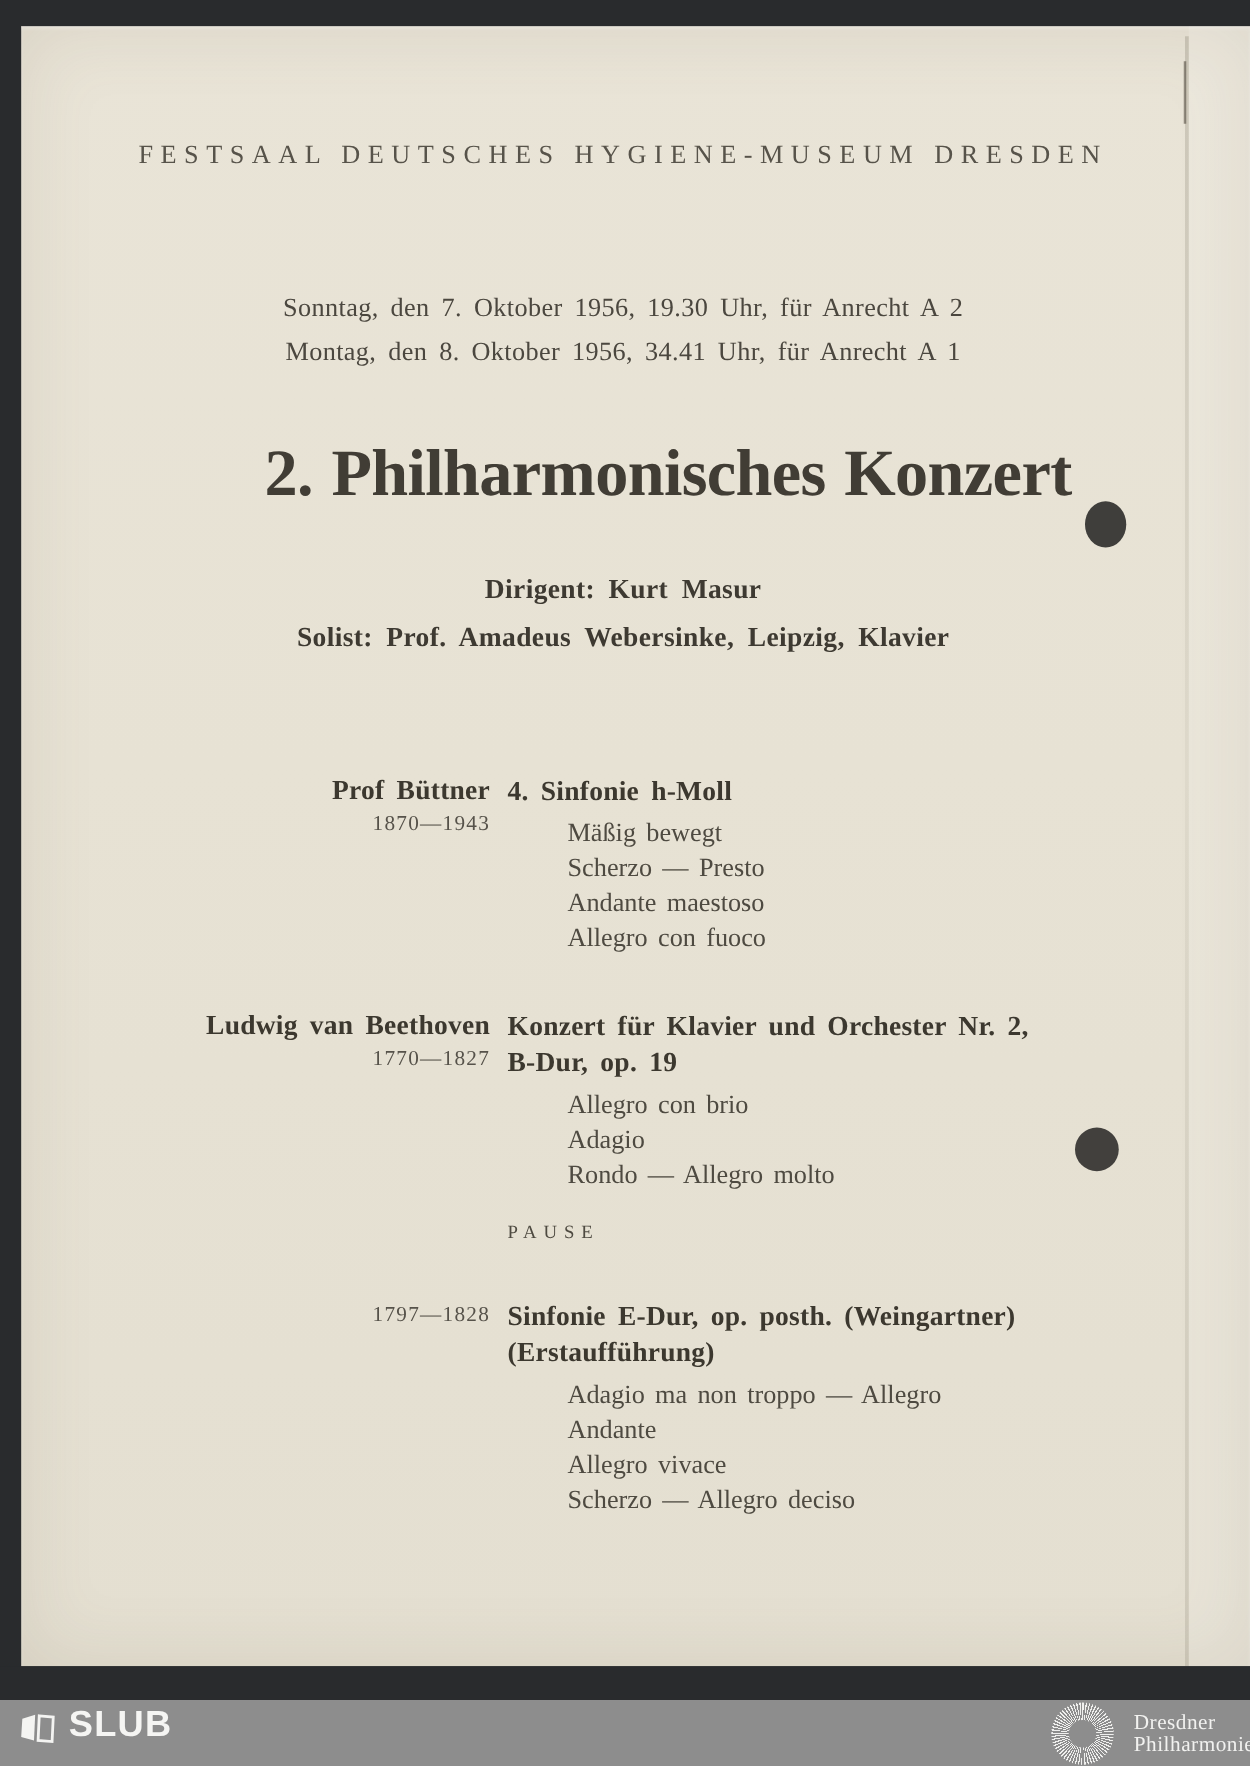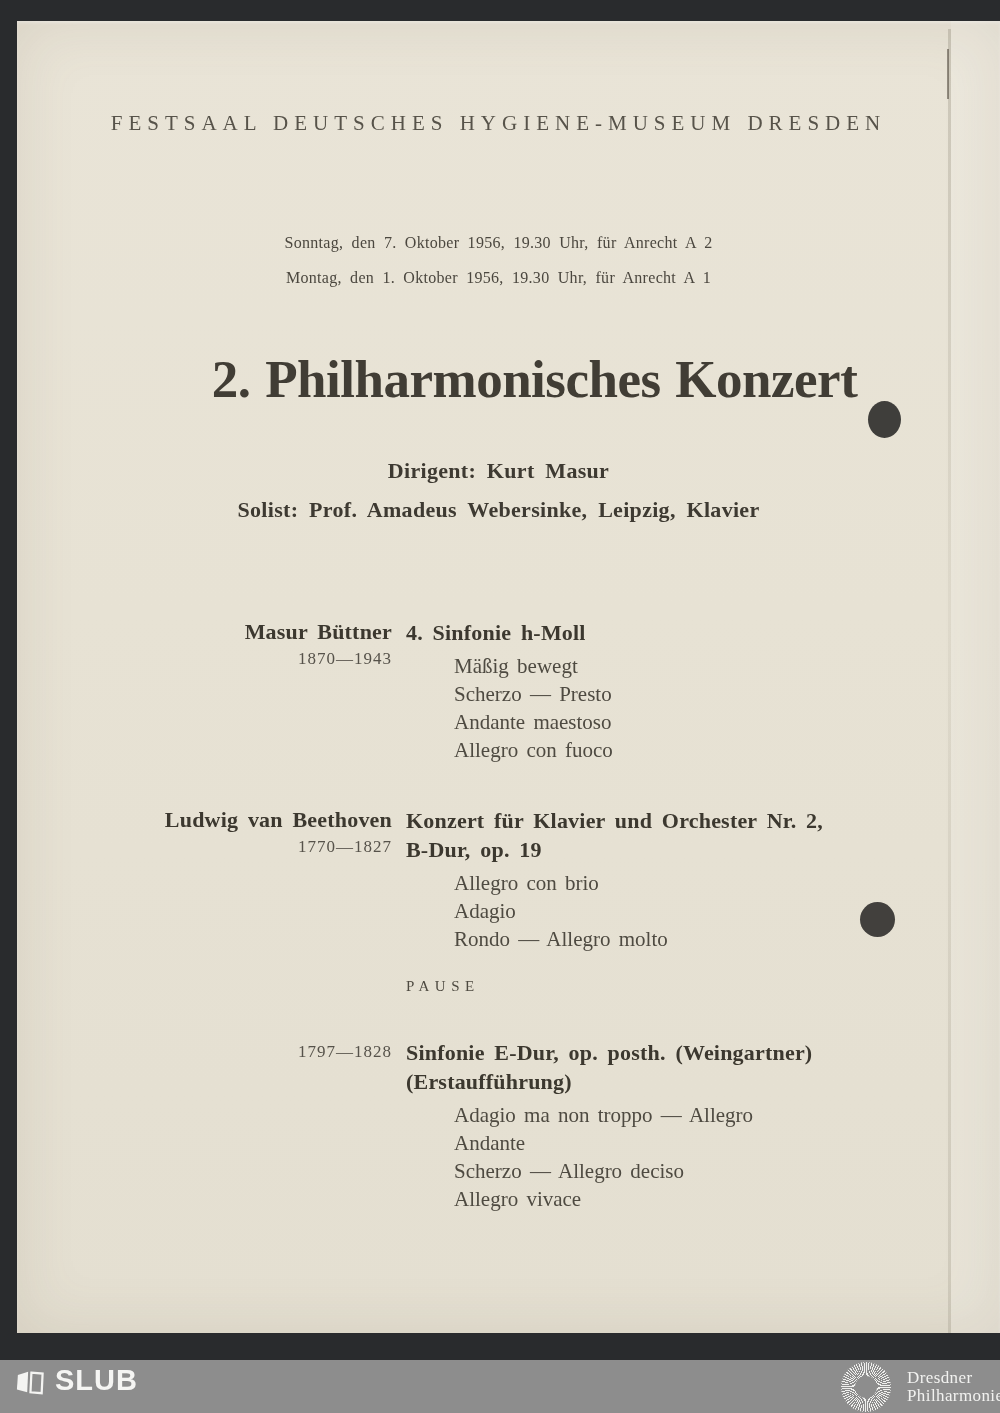--- a/index.html
+++ b/index.html
@@ -32,21 +32,21 @@
   .hole{position:absolute;border-radius:50%;}
   .hole-1{left:851px;top:380px;width:33px;height:37px;background:#3f3e3b;}
   .hole-2{left:843px;top:881px;width:35px;height:35px;background:#42403d;}
 
   
   .content{position:absolute;left:0;top:0;width:963px;height:100%;}
   .content > div, .content > h1{position:absolute;left:0;width:100%;text-align:center;margin:0;}
   .venue{top:90px;font-size:21px;letter-spacing:6px;color:#57534a;}
   .date-line-1{top:213px;}
   .date-line-2{top:248px;}
-  .date-line-1,.date-line-2{font-size:16px;word-spacing:4px;color:#4b473f;letter-spacing:0.3px;}
+  .date-line-1,.date-line-2{font-size:21px;word-spacing:4px;color:#4b473f;letter-spacing:0.3px;}
   .main-title{
     top:330px;font-size:53px;line-height:57px;font-weight:bold;
     color:#413d35;letter-spacing:-0.5px;word-spacing:2px;padding-left:36px;
   }
   .conductor{top:437px;}
   .soloist{top:476px;}
   .conductor,.soloist{font-size:22px;font-weight:bold;color:#3e3a32;word-spacing:5px;letter-spacing:0.3px;}
 
   
   .prog{position:absolute;left:0;width:983px;}
@@ -90,29 +90,29 @@
 <div class="stage">
 
   <div class="paper">
     <div class="edge-strip"></div>
     <div class="crease"></div>
     <div class="scratch"></div>
 
     <div class="content">
       <div class="venue">FESTSAAL DEUTSCHES HYGIENE-MUSEUM DRESDEN</div>
       <div class="date-line-1">Sonntag, den 7. Oktober 1956, 19.30 Uhr, für Anrecht A 2</div>
-      <div class="date-line-2">Montag, den 1. Oktober 1956, 19.30 Uhr, für Anrecht A 1</div>
+      <div class="date-line-2">Montag, den 8. Oktober 1956, 34.41 Uhr, für Anrecht A 1</div>
       <h1 class="main-title">2. Philharmonisches Konzert</h1>
       <div class="conductor">Dirigent: Kurt Masur</div>
       <div class="soloist">Solist: Prof. Amadeus Webersinke, Leipzig, Klavier</div>
     </div>
 
     <section class="prog prog-1">
       <div class="col-left">
-        <div class="composer">Masur Büttner</div>
+        <div class="composer">Prof Büttner</div>
         <div class="lifespan">1870—1943</div>
       </div>
       <div class="col-right">
         <div class="work-line">4. Sinfonie h-Moll</div>
         <div class="movements">
           <div class="movement">Mäßig bewegt</div>
           <div class="movement">Scherzo — Presto</div>
           <div class="movement">Andante maestoso</div>
           <div class="movement">Allegro con fuoco</div>
         </div>
@@ -140,22 +140,22 @@
     <section class="prog prog-3">
       <div class="col-left">
         <div class="lifespan">1797—1828</div>
       </div>
       <div class="col-right">
         <div class="work-line">Sinfonie E-Dur, op. posth. (Weingartner)</div>
         <div class="work-line">(Erstaufführung)</div>
         <div class="movements">
           <div class="movement">Adagio ma non troppo — Allegro</div>
           <div class="movement">Andante</div>
+          <div class="movement">Allegro vivace</div>
           <div class="movement">Scherzo — Allegro deciso</div>
-          <div class="movement">Allegro vivace</div>
         </div>
       </div>
     </section>
 
     <div class="hole hole-1"></div>
     <div class="hole hole-2"></div>
   </div>
 
   <div class="gap-bar"></div>
 

